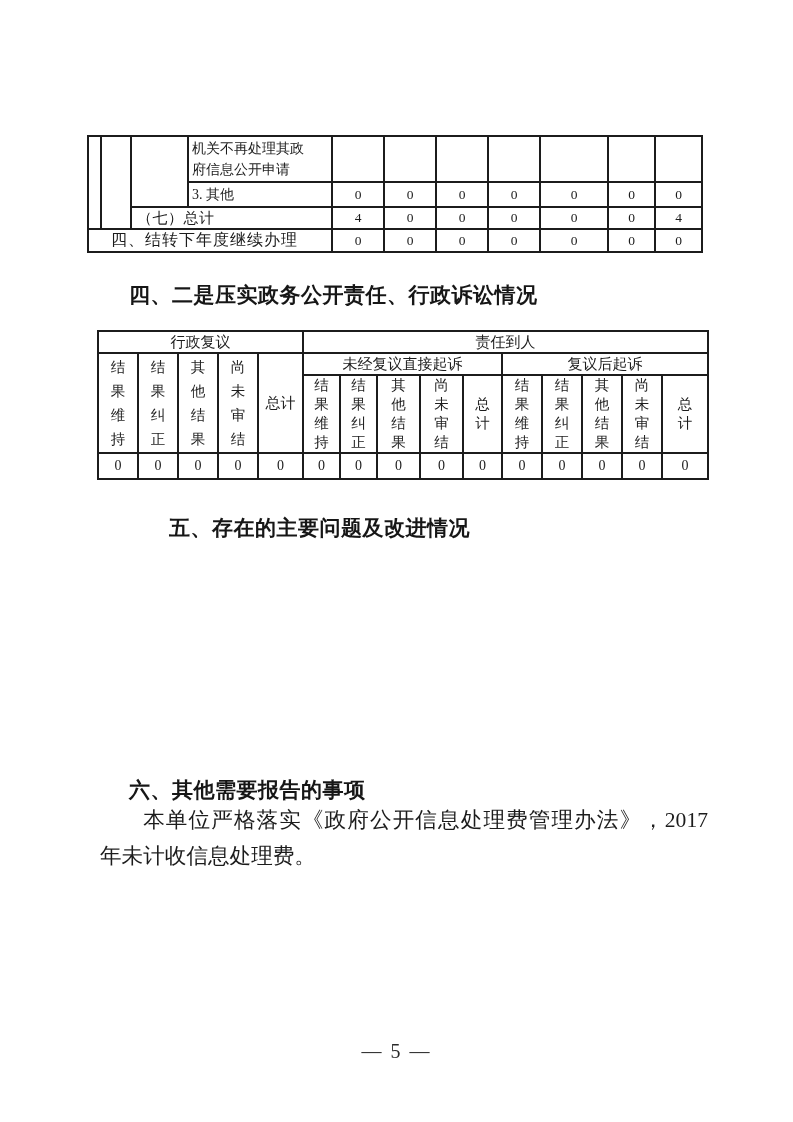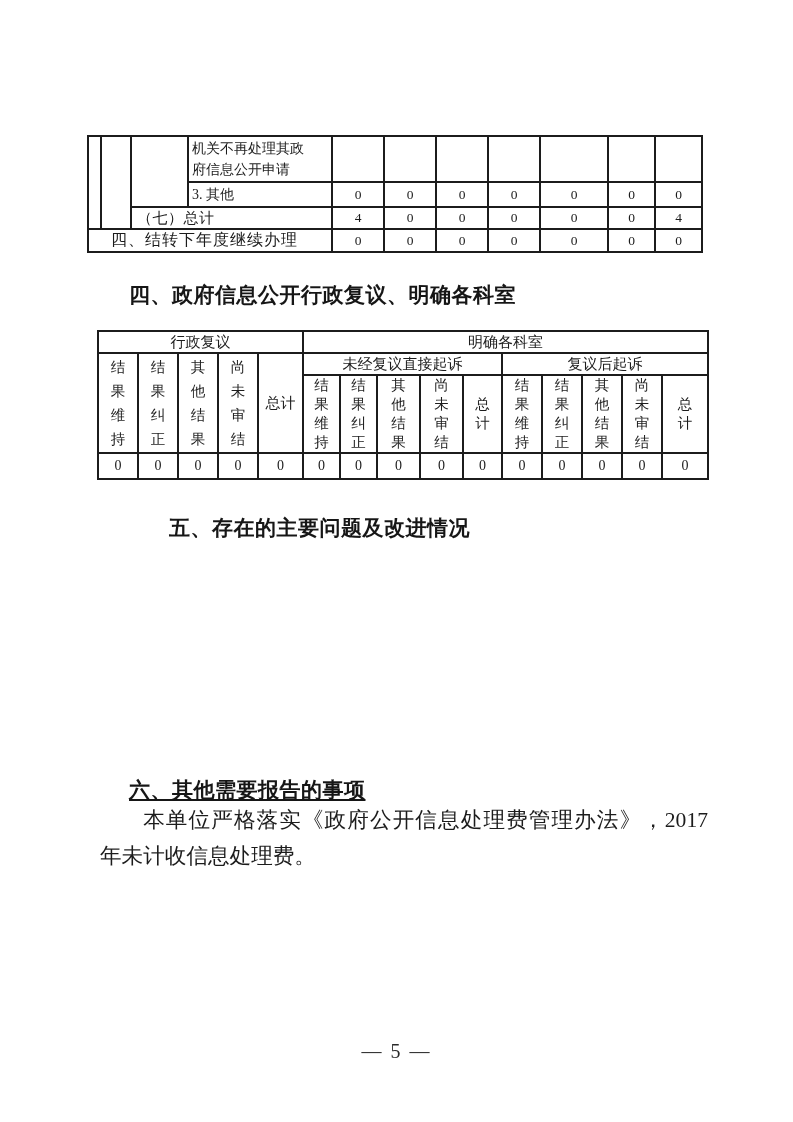--- a/index.html
+++ b/index.html
@@ -41,21 +41,21 @@
     white-space:nowrap; color:#161616;
   }
   .para {
     position:absolute; left:100px; width:608px;
     font-size:21.6px; line-height:36px;
     text-align:justify; text-indent:2em; color:#1c1c1c;
   }
   #heading4 { top:281px; }
   #heading5 { top:514px;margin-left:40px; }
   #para5    { top:544px; }
-  #heading6 { top:776px;text-decoration:underline; }
+  #heading6 { top:776px; }
   #para6    { top:802px; }
   #footer {
     position:absolute; left:0; top:1040px; width:793px;
     text-align:center; font-size:20px; letter-spacing:2px; color:#2a2a2a;
   }
 </style>
 </head>
 <body>
 
 <div class="page">
@@ -114,21 +114,21 @@
       <td class="num">0</td>
       <td class="num">0</td>
       <td class="num">0</td>
       <td class="num">0</td>
       <td class="num">0</td>
       <td class="num">0</td>
     </tr>
   </tbody>
     </table>
 
-  <div class="hd" id="heading4">四、政府信息公开行政复议、明确各科室</div>
+  <div class="hd" id="heading4">四、二是压实政务公开责任、行政诉讼情况</div>
 
   <table id="table2">
     <colgroup>
       <col style="width:40px">
         <col style="width:40px">
         <col style="width:40px">
         <col style="width:40px">
         <col style="width:45px">
       <col style="width:37px">
         <col style="width:37px">
@@ -137,21 +137,21 @@
         <col style="width:39px">
       <col style="width:40px">
         <col style="width:40px">
         <col style="width:40px">
         <col style="width:40px">
         <col style="width:46px">
     </colgroup>
     <tbody>
         <tr style="height:22px">
       <td colspan="5">行政复议</td>
-      <td colspan="10">明确各科室</td>
+      <td colspan="10">责任到人</td>
     </tr>
     <tr style="height:22px">
       <td rowspan="2" class="tall"><span class="vt">结果维持</span></td>
       <td rowspan="2" class="tall"><span class="vt">结果纠正</span></td>
       <td rowspan="2" class="tall"><span class="vt">其他结果</span></td>
       <td rowspan="2" class="tall"><span class="vt">尚未审结</span></td>
       <td rowspan="2" class="hz">总计</td>
       <td colspan="5">未经复议直接起诉</td>
       <td colspan="5">复议后起诉</td>
     </tr>

